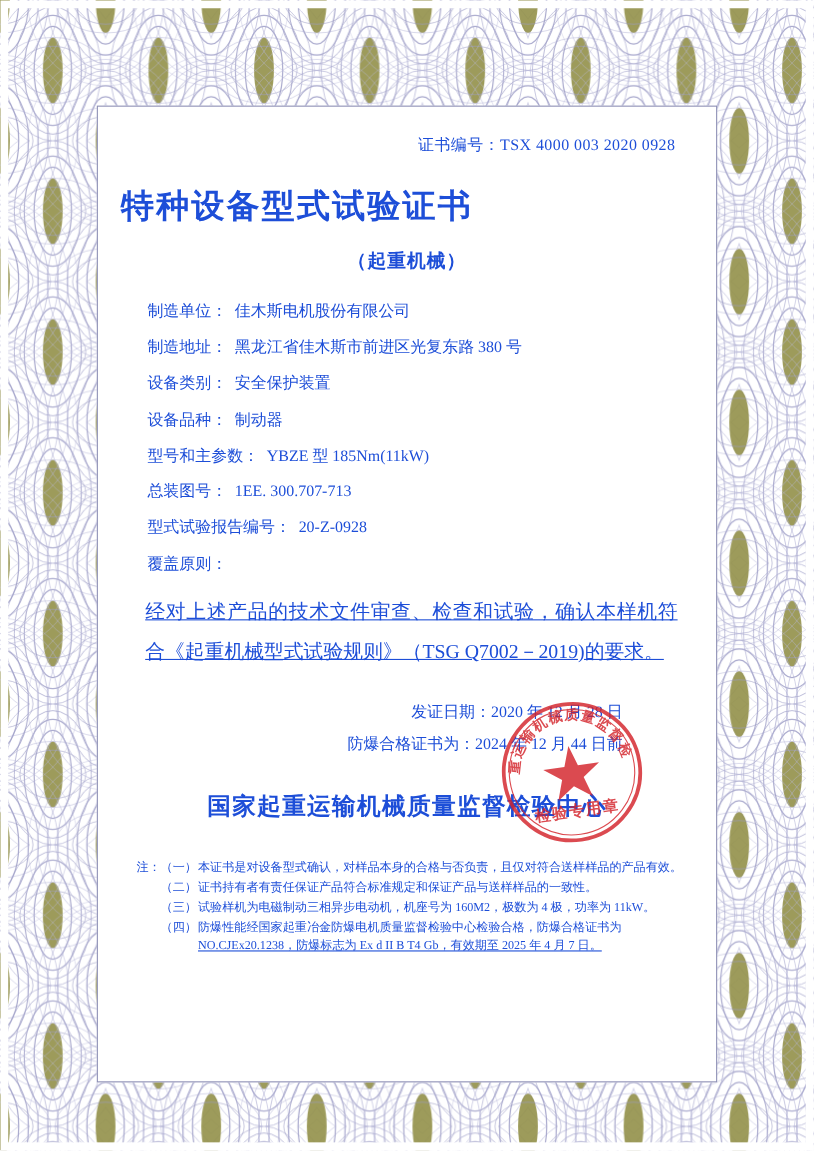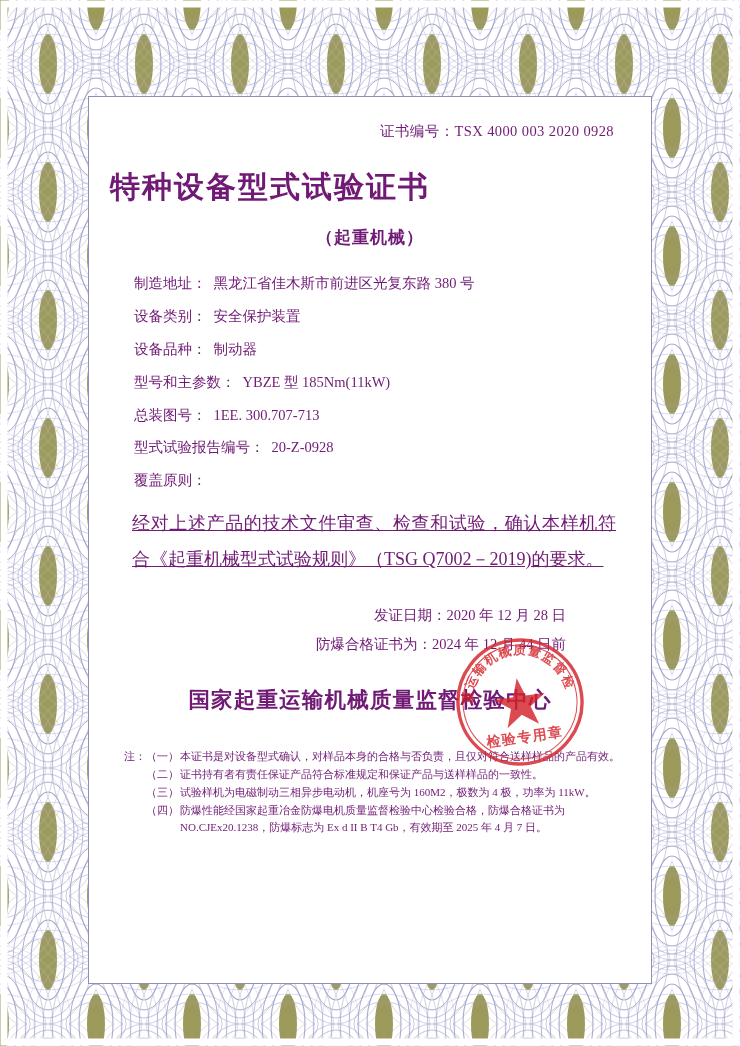--- a/index.html
+++ b/index.html
@@ -43,21 +43,21 @@
 
   .content {
     position: absolute;
     left: 88px;
     top: 96px;
     width: 564px;
     height: 888px;
     box-sizing: border-box;
     padding: 0 22px;
     z-index: 6;
-    color: #701a75;
+    color: #1d4ed8;
   }
 
   .cert-no {
     text-align: right;
     font-size: 14.5px;
     letter-spacing: 0.4px;
     margin-top: 26px;
     padding-right: 16px;
     white-space: nowrap;
   }
@@ -142,20 +142,21 @@
   }
   .note-idx {
     width: 34px;
     flex: none;
   }
   .note-text {
     flex: 1;
   }
   .note-cont {
     padding-left: 56px;
+    text-decoration: underline;
   }
 
   
   .seal {
     position: absolute;
     left: 452px;
     top: 634px;
     width: 136px;
     height: 136px;
     z-index: 8;
@@ -203,20 +204,24 @@
 
     <div class="cert-no">
       <span>证书编号：</span><span>TSX 4000 003 2020 0928</span>
     </div>
 
     <div class="title">特种设备型式试验证书</div>
     <div class="subtitle">（起重机械）</div>
 
     <div class="fields">
       <div class="field-row">
+        <span class="field-label">制造单位：</span>
+        <span class="field-value">佳木斯电机股份有限公司</span>
+      </div>
+      <div class="field-row">
         <span class="field-label">制造地址：</span>
         <span class="field-value">黑龙江省佳木斯市前进区光复东路 380 号</span>
       </div>
       <div class="field-row">
         <span class="field-label">设备类别：</span>
         <span class="field-value">安全保护装置</span>
       </div>
       <div class="field-row">
         <span class="field-label">设备品种：</span>
         <span class="field-value">制动器</span>

